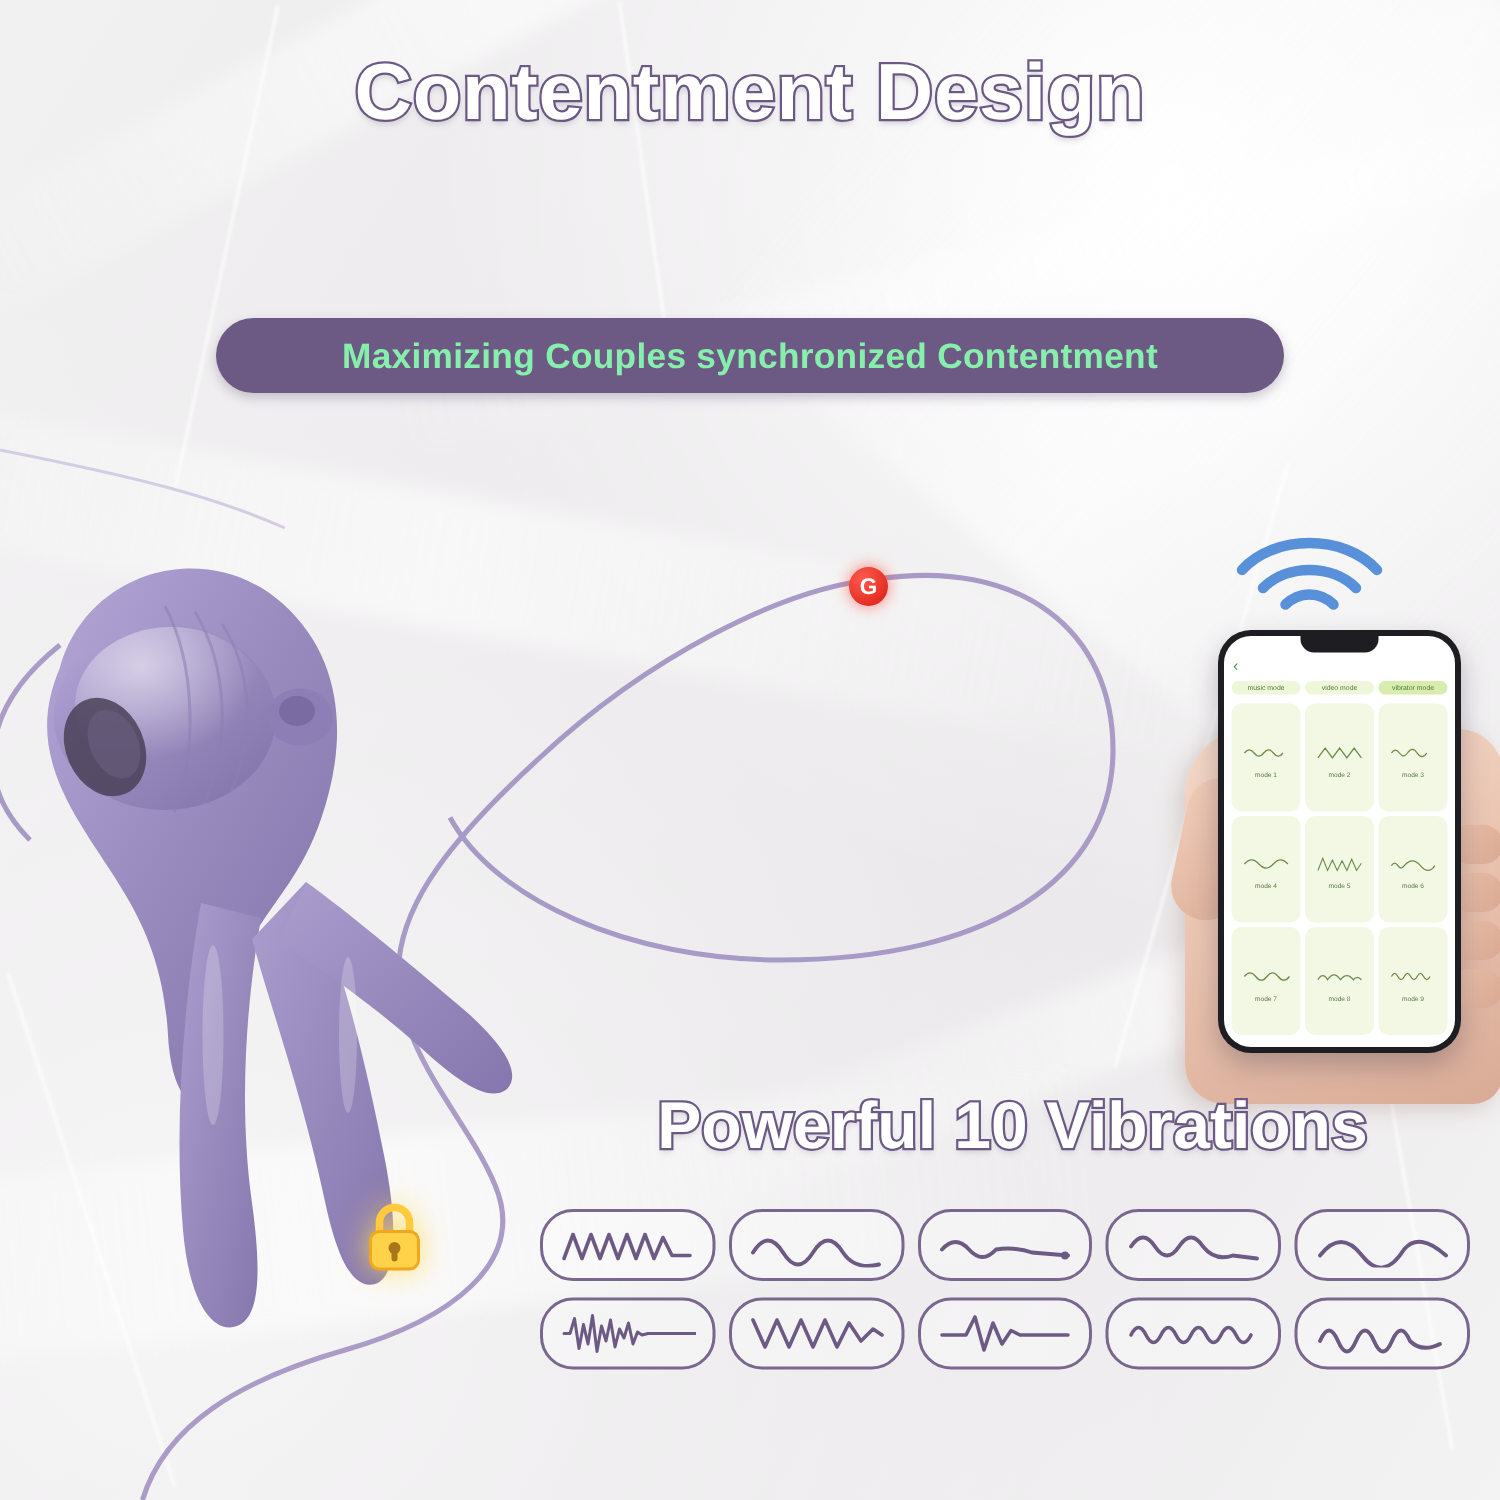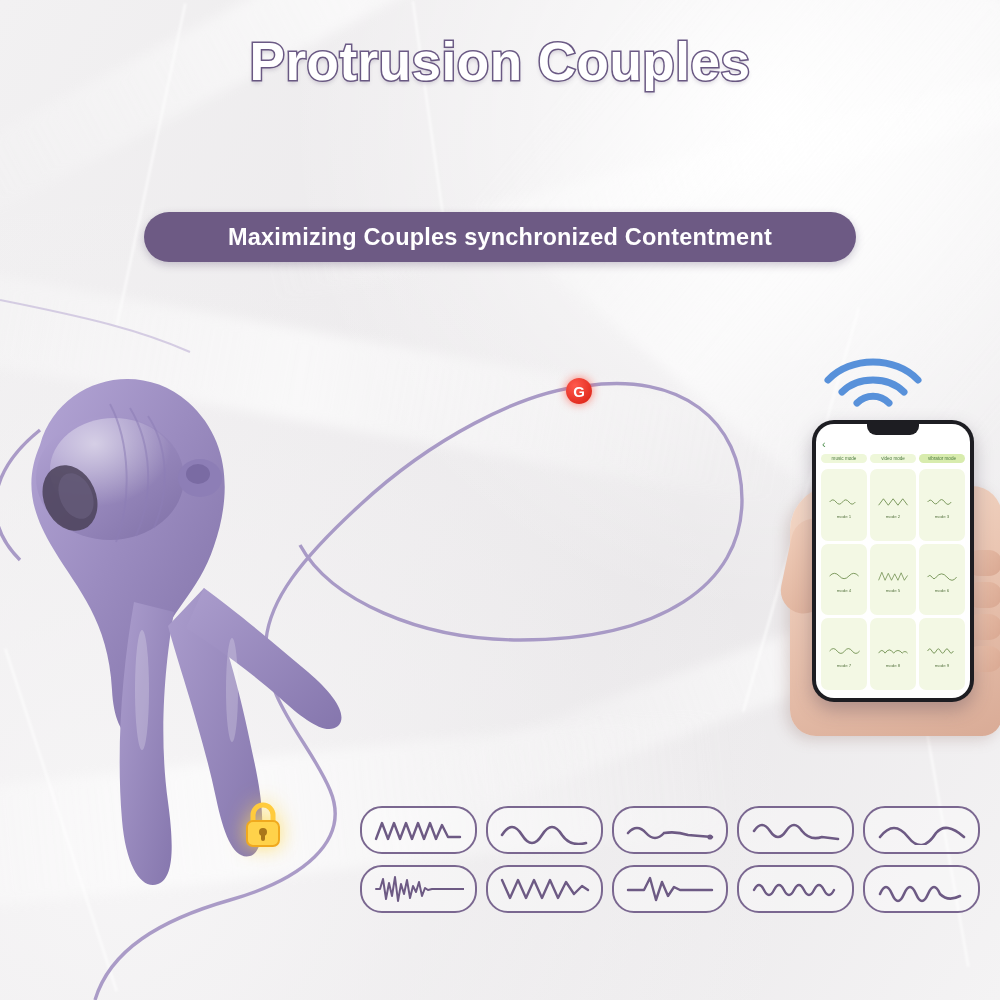--- a/index.html
+++ b/index.html
@@ -44,21 +44,21 @@
     text-shadow:0 3px 4px rgba(90,75,110,.25);
   }
   .headline .l2{display:block;font-size:54px;margin-top:4px;}
 
   .subbar{
     position:absolute;left:144px;top:212px;width:712px;height:50px;
     background:#6d5a84;border-radius:25px;
     display:flex;align-items:center;justify-content:center;
     box-shadow:0 3px 8px rgba(80,65,100,.28);
   }
-  .subbar span{color:#ffffff;font-size:23.5px;font-weight:bold;letter-spacing:.2px;}
+  .subbar span{color:#86efac;font-size:23.5px;font-weight:bold;letter-spacing:.2px;}
 
   
   .toy{position:absolute;left:18px;top:350px;width:420px;height:560px;}
   .toy svg{display:block;}
 
   
   .cable{position:absolute;left:0;top:0;width:1000px;height:1000px;pointer-events:none;}
 
   
   .gbadge{
@@ -151,21 +151,21 @@
       <path d="M585 386 C 520 392, 430 440, 360 505 C 300 560, 270 600, 266 640"></path>
       <path d="M266 640 C 262 700, 310 742, 330 790 C 352 842, 300 880, 230 900 C 160 920, 110 950, 95 1000"></path>
       <path d="M40 430 C -10 470, -20 520, 20 560"></path>
     </g>
     <g fill="none" stroke="#c6bada" stroke-width="2" opacity="0.7">
       <path d="M0 300 C 90 318, 140 330, 190 352"></path>
     </g>
   </svg>
 
   <div class="headline">
-    <span>Protrusion Couples</span>
+    <span>Contentment Design</span>
   </div>
 
   <div class="subbar">
     <span>Maximizing Couples synchronized Contentment</span>
   </div>
 
   <div class="toy">
     <svg viewBox="0 0 420 560" width="420" height="560">
       <defs>
         <linearGradient id="pg" x1="0" y1="0" x2="1" y2="1">
@@ -304,20 +304,21 @@
             <svg viewBox="0 0 60 20">
                 <path d="M3 10 q4 -8 8 0 t8 0 t8 0 t8 0 t8 0 t8 0" fill="none" stroke="#6b8b4a" stroke-width="1.6"></path>
               </svg>
             <span>mode 9</span>
           </div>
         </div>
       </div>
     </div>
   </div>
 
+  <div class="vib-title">Powerful 10 Vibrations</div>
 
   <div class="pills">
     <div class="pill-row">
       <div class="pill">
         <svg viewBox="0 0 92 30">
             <path d="M4 24 L10 8 L16 24 L22 8 L28 24 L34 8 L40 24 L46 8 L52 24 L58 8 L64 24 L70 10 L76 22 L88 22" fill="none" stroke="#6d5a84" stroke-width="2.4" stroke-linecap="round" stroke-linejoin="round"></path>
           </svg>
       </div>
       <div class="pill">
         <svg viewBox="0 0 92 30">

